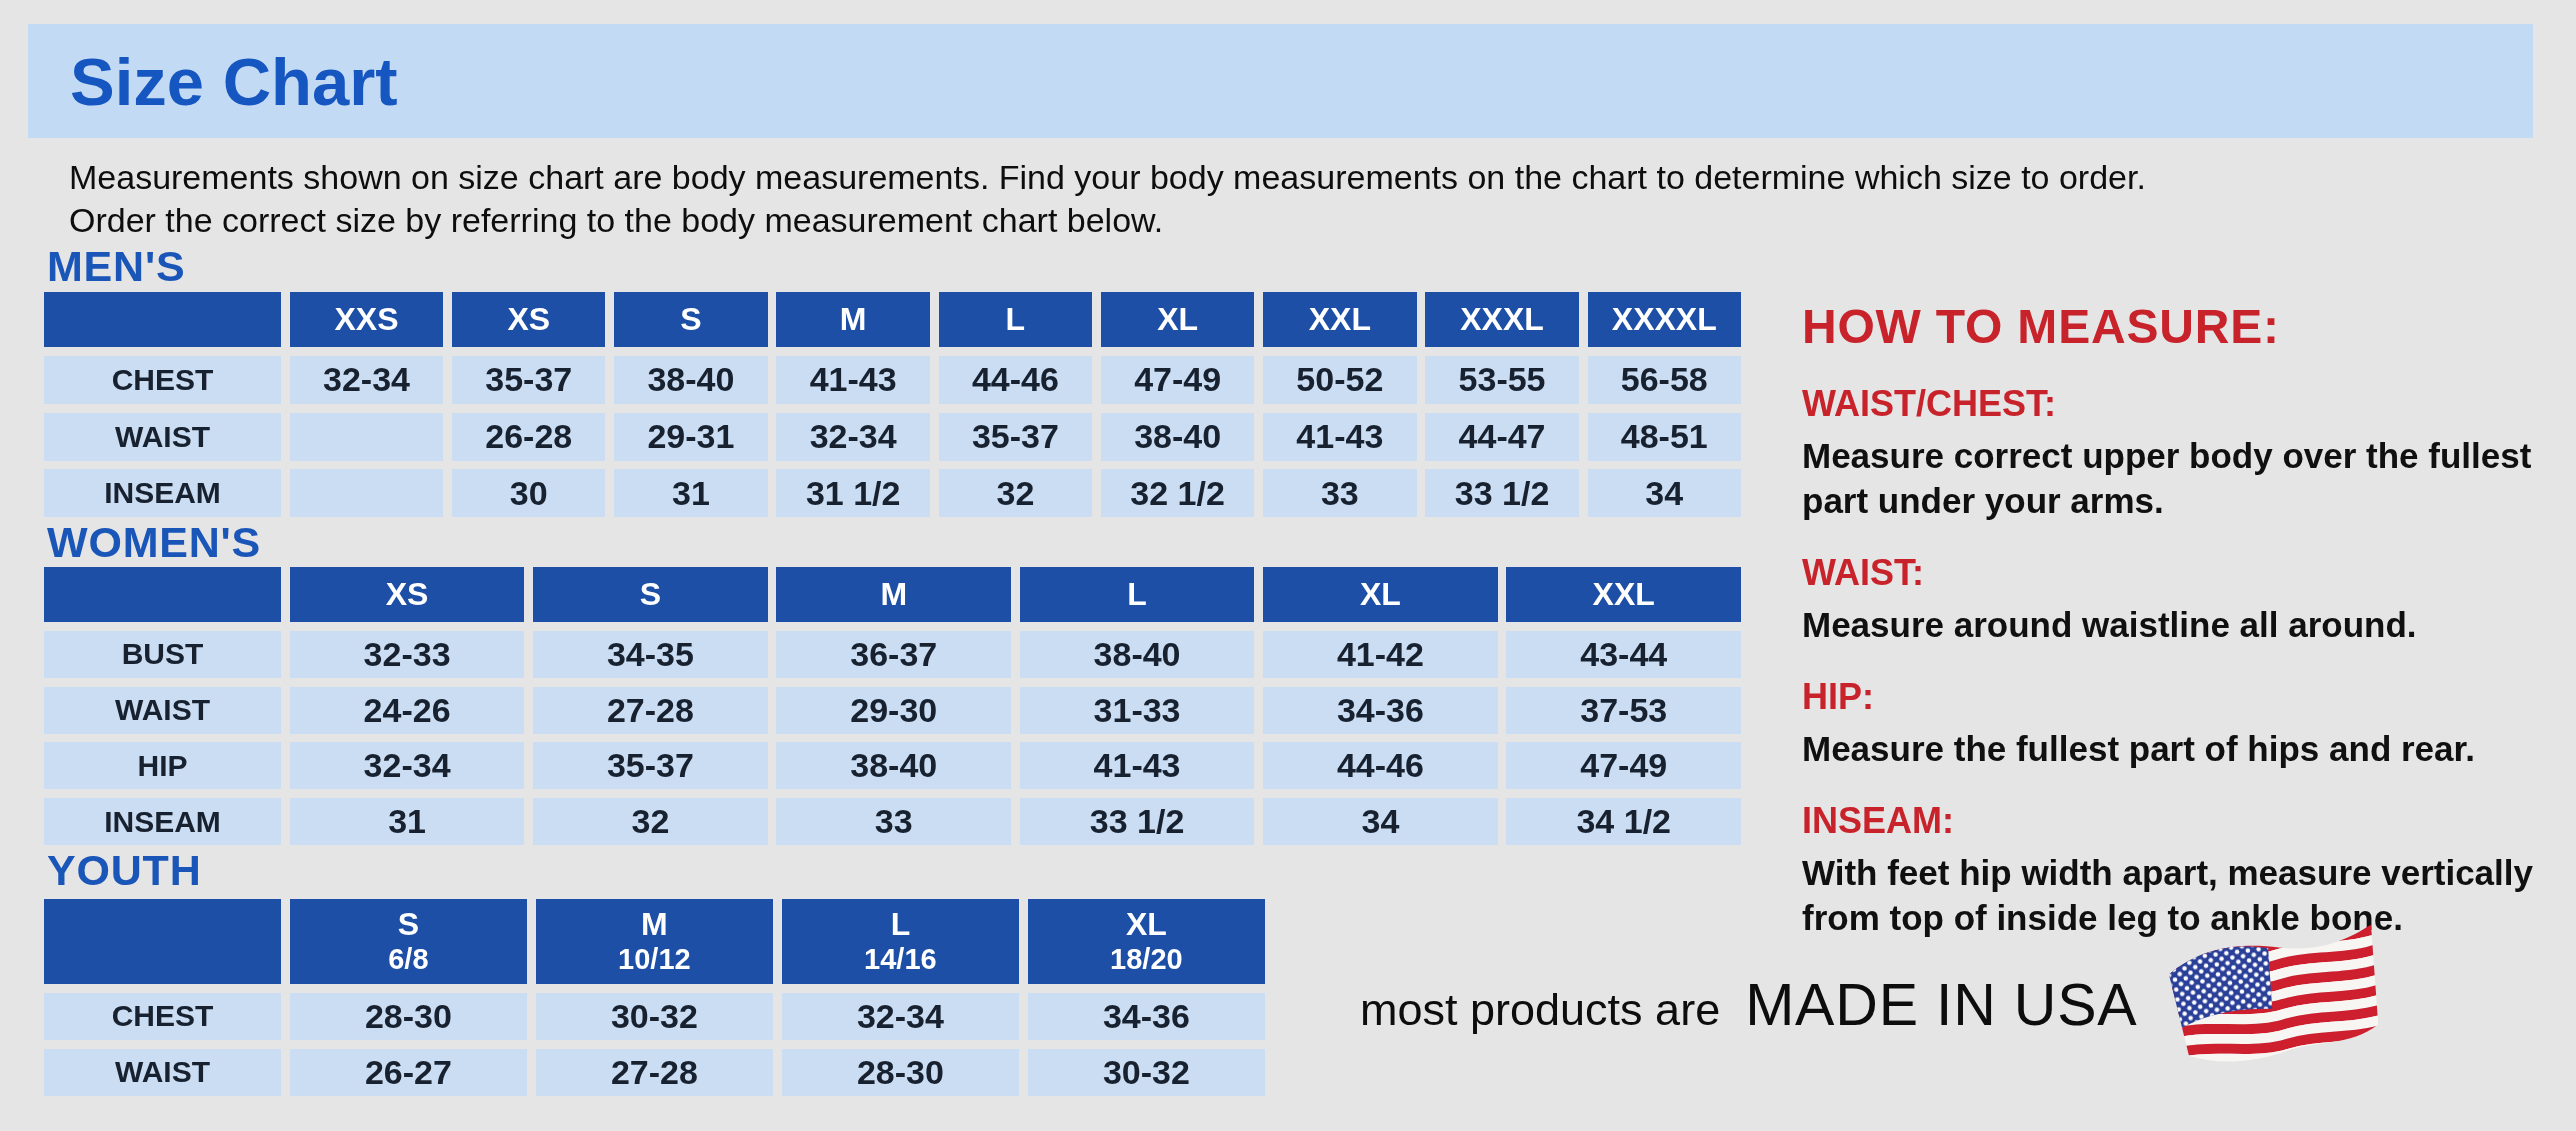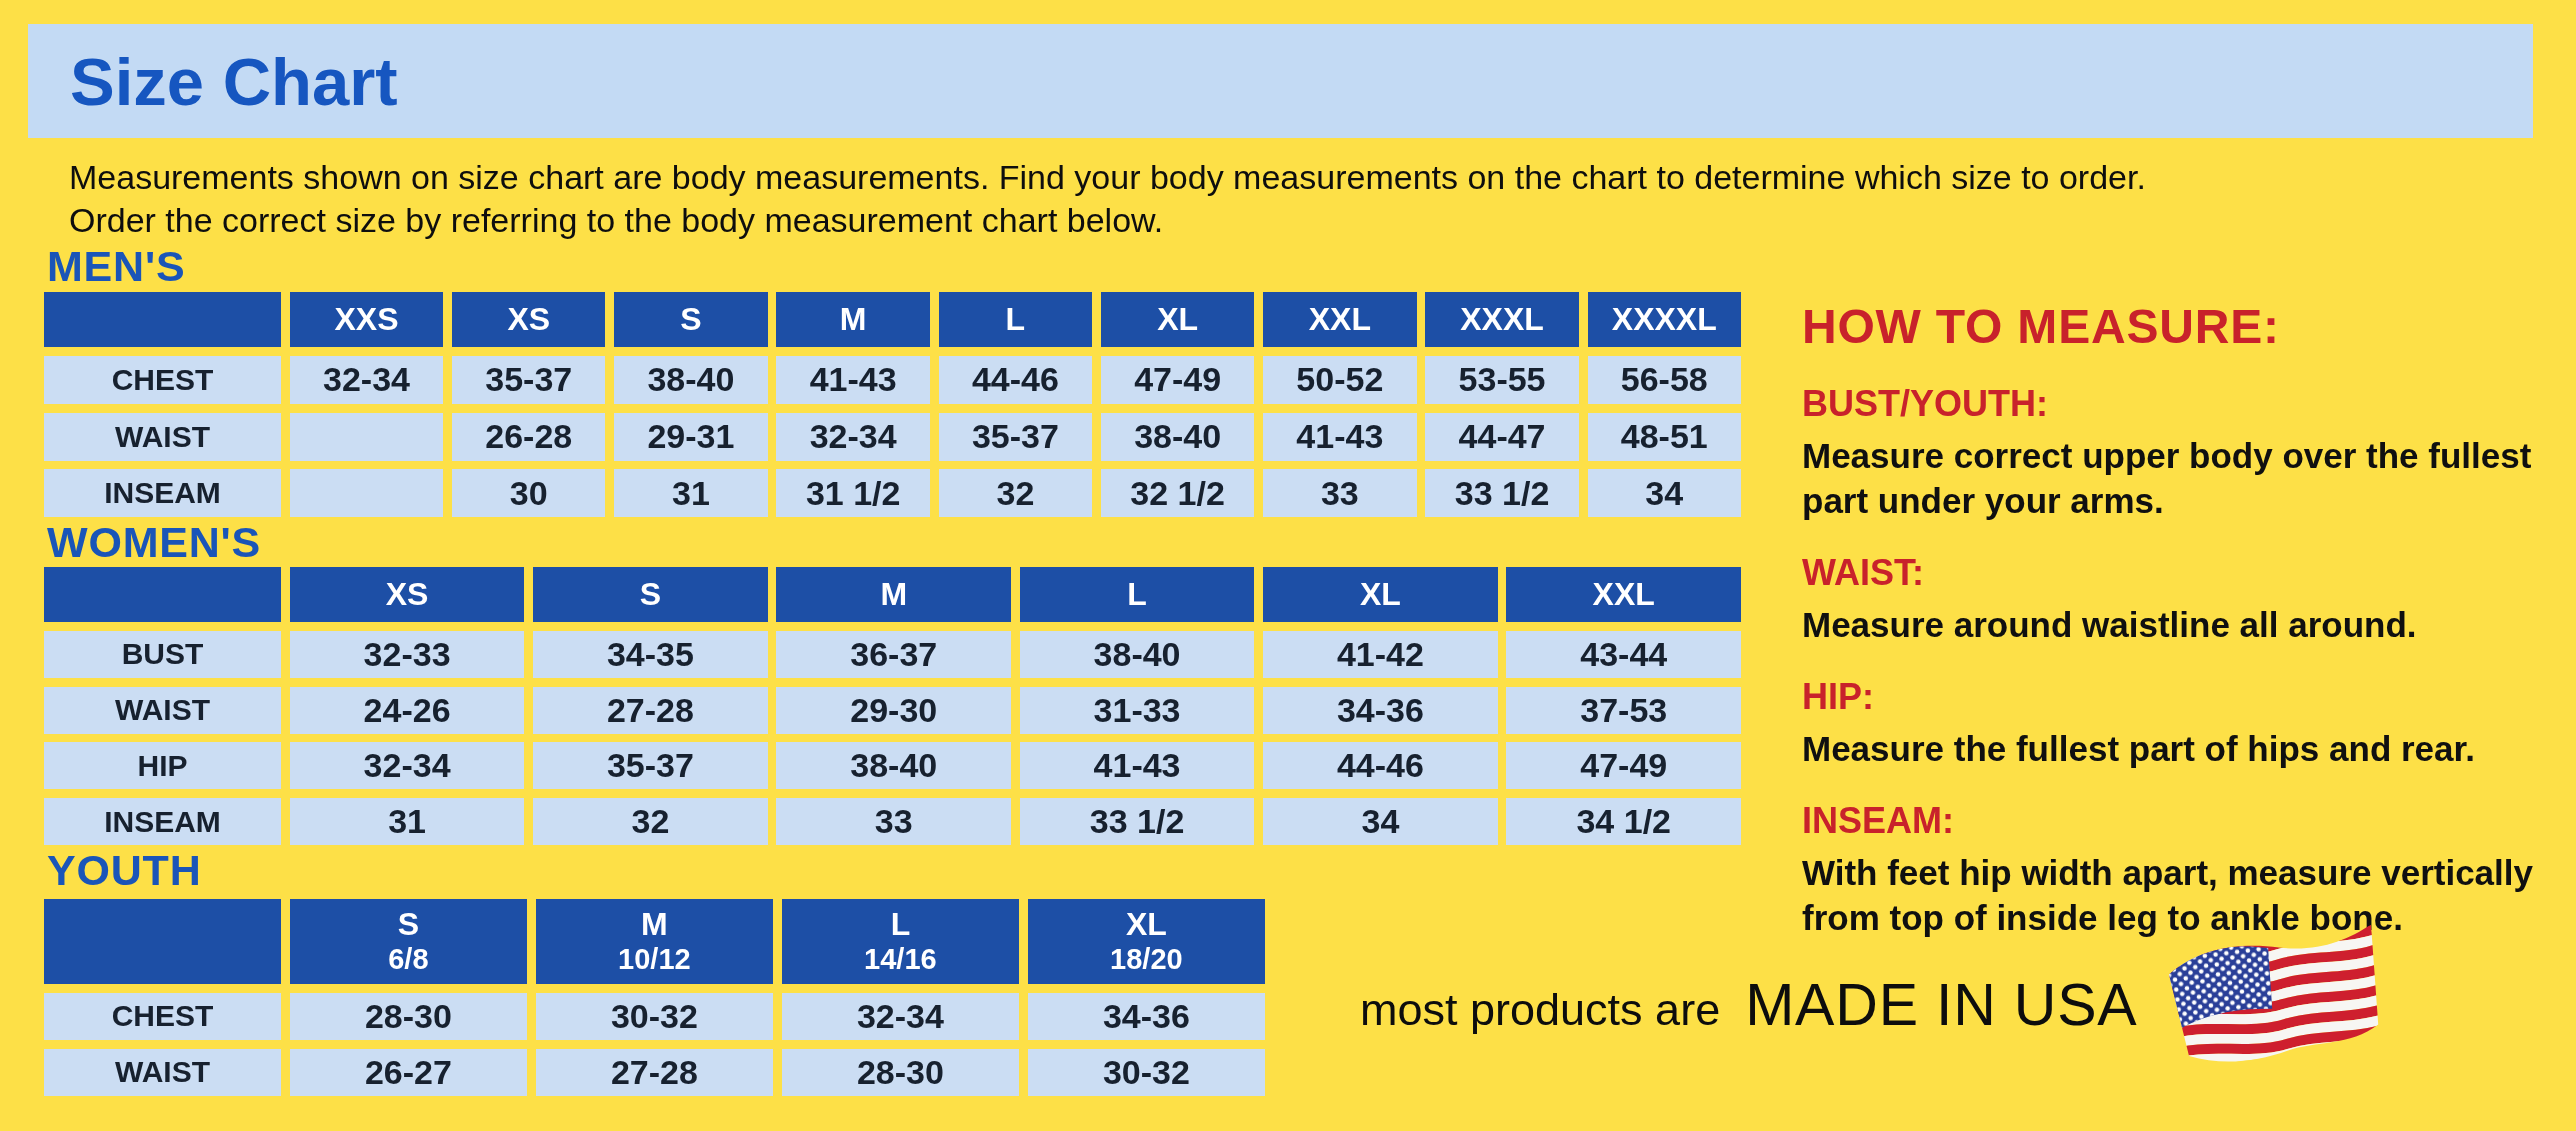--- a/index.html
+++ b/index.html
@@ -1,17 +1,17 @@
 <!DOCTYPE html>
 <html style="font-size:13px"><head>
 <meta charset="utf-8">
 <style>
   html,body{margin:0;padding:0;background:#ffffff;}
   #page{
-    position:relative;width:2576px;height:1132px;background:#fde047;
+    position:relative;width:2576px;height:1132px;background:#e5e5e5;
     font-family:"Liberation Sans","DejaVu Sans",sans-serif;overflow:hidden;
   }
   
   .banner{position:absolute;left:28px;top:24px;width:2505px;height:114px;
     background:#c3daf4;display:flex;align-items:center;}
   .banner h1{margin:0;padding-left:42px;font-size:67px;font-weight:bold;color:#1656c0;}
   
   .intro{position:absolute;left:69px;top:156px;font-size:34px;line-height:43px;color:#0e0e0e;}
   
   .sec-heading{position:absolute;margin:0;font-size:43px;font-weight:bold;color:#1a55b8;letter-spacing:0.8px;}
@@ -196,21 +196,21 @@
       <div class="dc">34-36</div>
       <div class="dc lab">WAIST</div>
       <div class="dc">26-27</div>
       <div class="dc">27-28</div>
       <div class="dc">28-30</div>
       <div class="dc">30-32</div>
     </div>
 
   <aside class="measure">
     <h2 class="m-heading">HOW TO MEASURE:</h2>
-    <p class="m-label">BUST/YOUTH:</p>
+    <p class="m-label">WAIST/CHEST:</p>
     <p class="m-text">Measure correct upper body over the fullest part under your arms.</p>
     <p class="m-label">WAIST:</p>
     <p class="m-text">Measure around waistline all around.</p>
     <p class="m-label">HIP:</p>
     <p class="m-text">Measure the fullest part of hips and rear.</p>
     <p class="m-label">INSEAM:</p>
     <p class="m-text">With feet hip width apart, measure vertically from top of inside leg to ankle bone.</p>
   </aside>
 
   <div class="footer">

